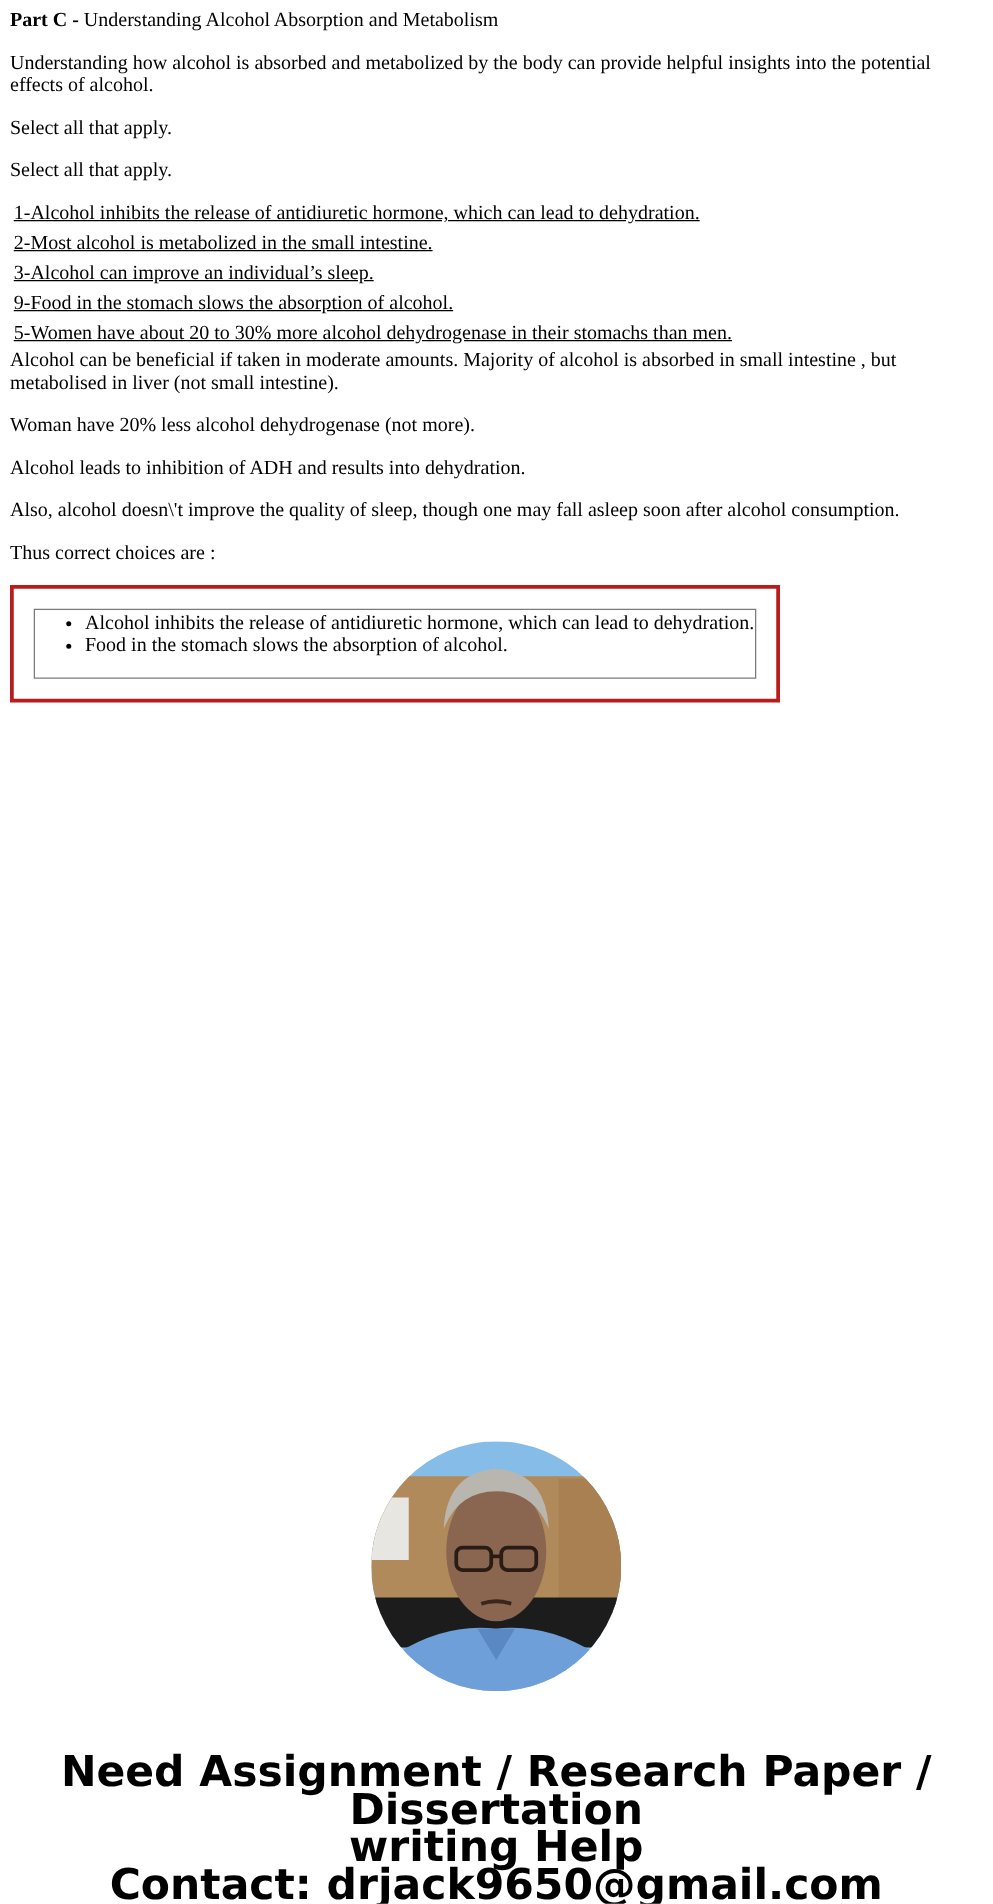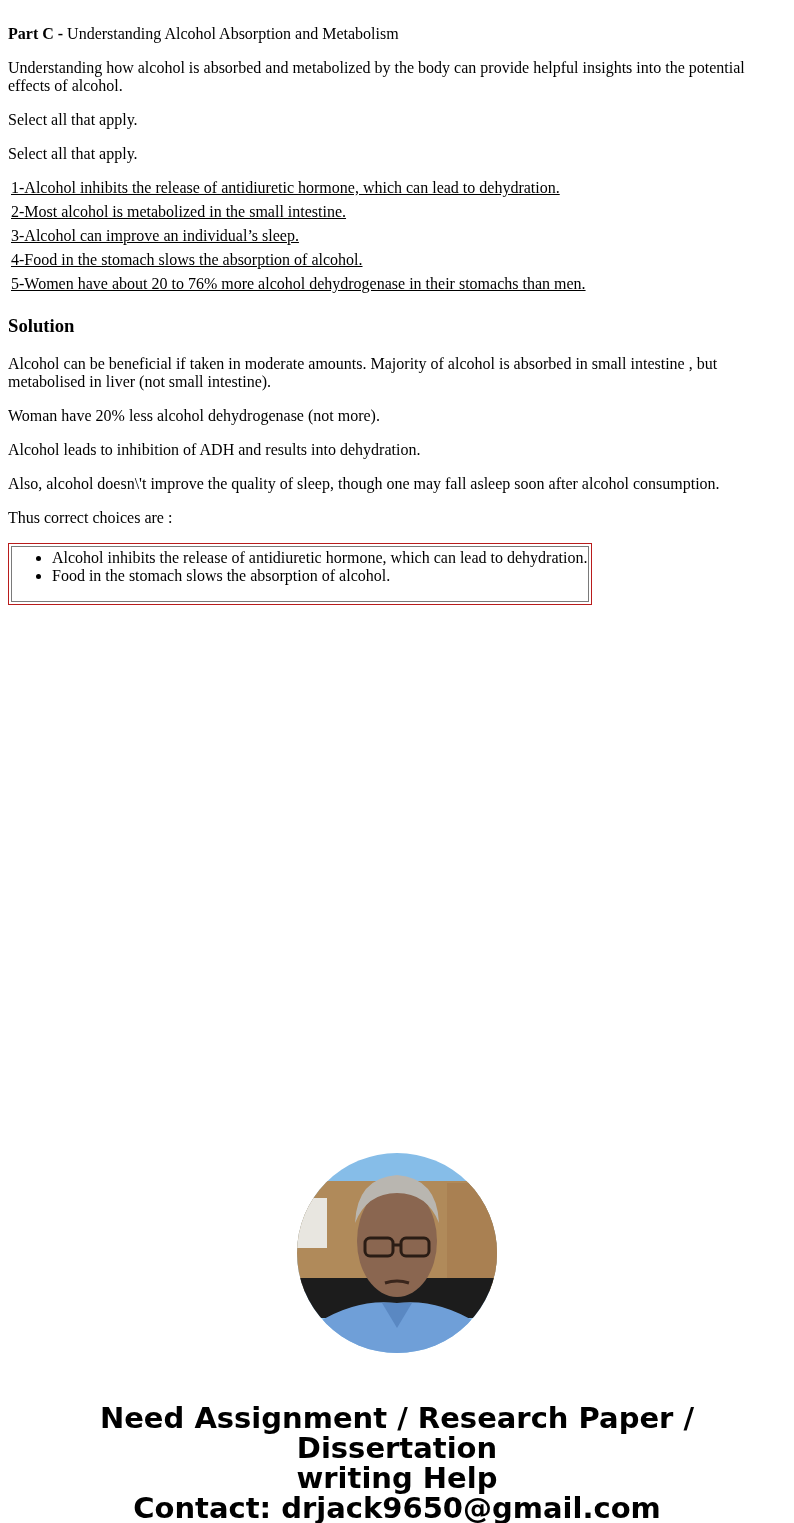--- a/index.html
+++ b/index.html
@@ -6,32 +6,32 @@
     body {
       width: 794px;
       height: 1523px;
       position: relative;
       font-family: "Liberation Serif", "DejaVu Serif", serif;
       font-size: 16px;
       color: #000;
       line-height: 18px;
       overflow: hidden;
     }
-    .content { position: absolute; left: 8px; top: 8px; width: 778px; margin-top: 17px; }
+    .content { position: absolute; left: 8px; top: 8px; width: 778px; }
     p { margin: 0 0 16px 0; }
     .title-line { margin-bottom: 16px; }
     .options { margin: 0 0 0 0; padding: 0; border-spacing: 2px; }
     .options td { padding: 1px 1px; line-height: 20px; text-decoration: underline; }
     h3.solution {
       font-size: 18.7px; font-weight: bold; margin: 18px 0 18px 0; line-height: 22px;
     }
     .answer-box {
       display: inline-block;
-      border: 1px solid #b91c1c;
-      padding: 2px;
+      border: 3px solid #b91c1c;
+      padding: 16px;
       margin-top: 0;
     }
     .answer-inner {
       border: 1px solid #7a7a7a;
       padding: 2px 0 16px 0;
       width: 576px;
     }
     .answer-inner ul { margin: 0; padding-left: 40px; }
     .answer-inner li { line-height: 18px; }
     .avatar {
@@ -40,21 +40,21 @@
       width: 200px; height: 200px;
       border-radius: 50%;
       overflow: hidden;
     }
     .footer {
       position: absolute;
       left: 0; top: 1403px; width: 794px;
       text-align: center;
       font-family: "DejaVu Sans", sans-serif;
       font-weight: bold;
-      font-size: 29px;
+      font-size: 34px;
       line-height: 30px;
     }
   </style>
 </head>
 <body>
 
 <div class="content">
   <p class="title-line">
     <b>Part C -</b>
     <span>Understanding Alcohol Absorption and Metabolism</span>
@@ -68,29 +68,28 @@
       <tr>
           <td>1-Alcohol inhibits the release of antidiuretic hormone, which can lead to dehydration.</td>
         </tr>
       <tr>
           <td>2-Most alcohol is metabolized in the small intestine.</td>
         </tr>
       <tr>
           <td>3-Alcohol can improve an individual’s sleep.</td>
         </tr>
       <tr>
-          <td>4-Food in the stomach slows the absorption of alcohol.</td>
+          <td>9-Food in the stomach slows the absorption of alcohol.</td>
         </tr>
       <tr>
-          <td>5-Women have about 20 to 76% more alcohol dehydrogenase in their stomachs than men.</td>
+          <td>5-Women have about 20 to 30% more alcohol dehydrogenase in their stomachs than men.</td>
         </tr>
     </tbody>
   </table>
 
-  <h3 class="solution">Solution</h3>
 
   <p>Alcohol can be beneficial if taken in moderate amounts. Majority of alcohol is absorbed in small intestine , but metabolised in liver (not small intestine).</p>
   <p>Woman have 20% less alcohol dehydrogenase (not more).</p>
   <p>Alcohol leads to inhibition of ADH and results into dehydration.</p>
   <p>Also, alcohol doesn\'t improve the quality of sleep, though one may fall asleep soon after alcohol consumption.</p>
   <p>Thus correct choices are :</p>
 
   <div class="answer-box">
     <div class="answer-inner">
       <ul>

